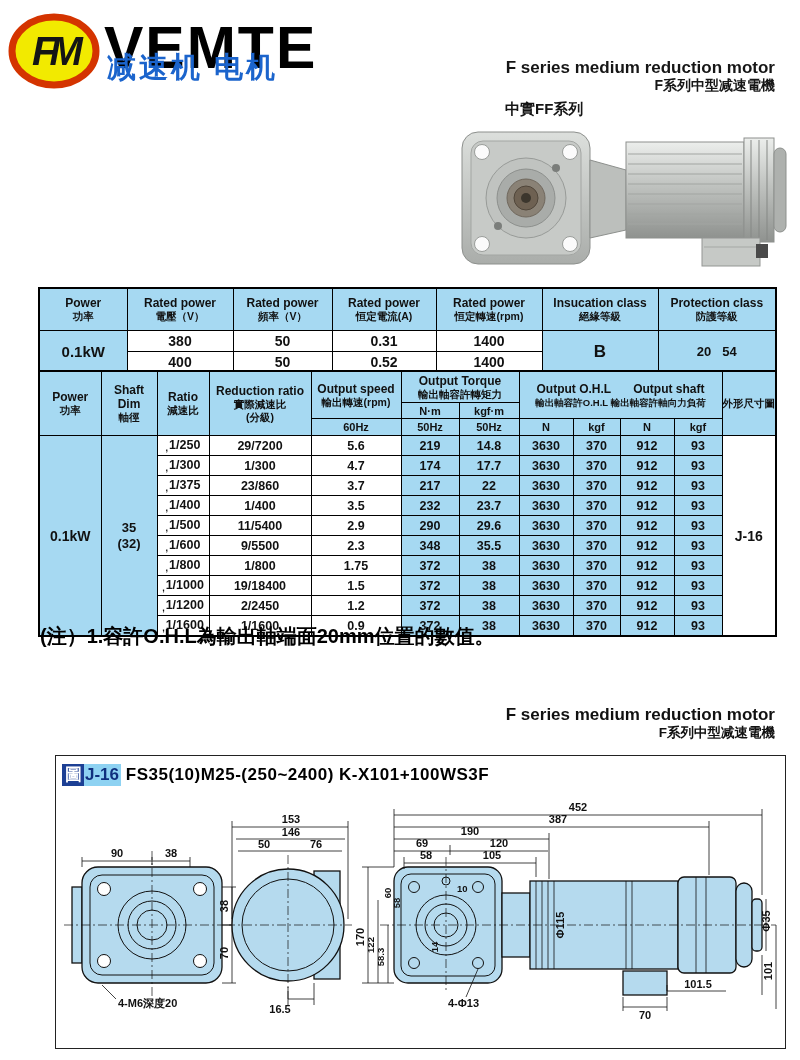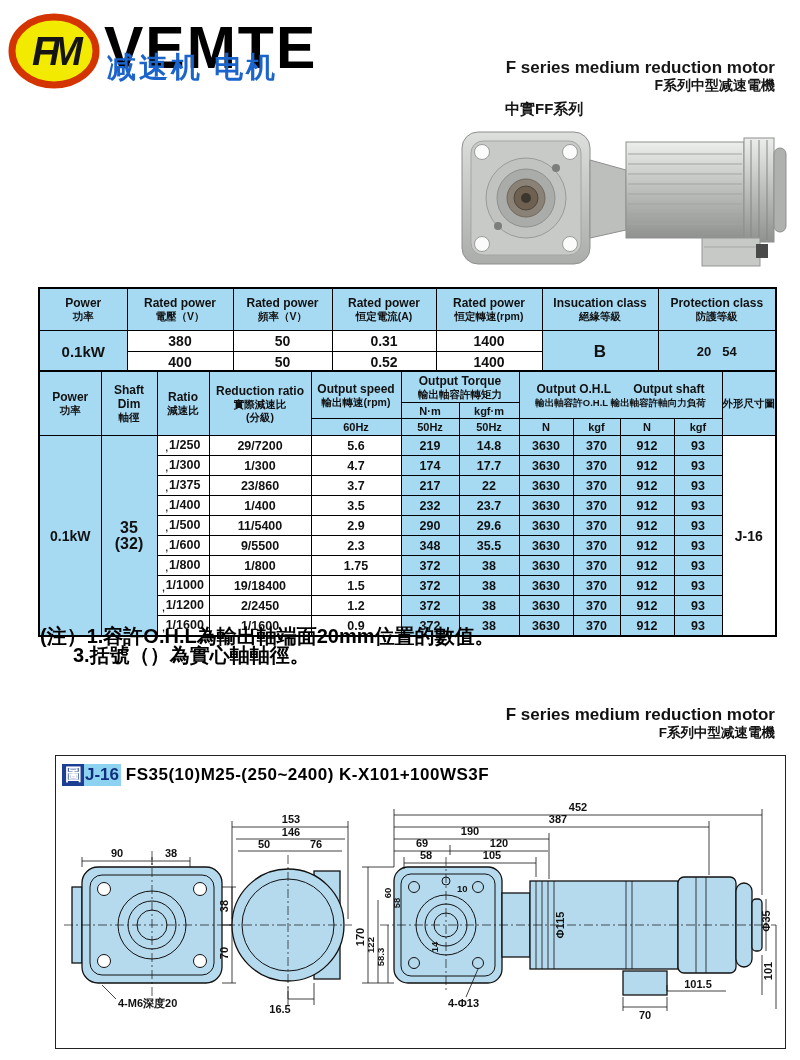--- a/index.html
+++ b/index.html
@@ -27,21 +27,21 @@
   #table1 .cell-ins{font-size:17px;}
   #table1 .cell-prot{font-size:13px;white-space:pre;}
 
   #table2{left:38px;top:370px;width:737px;}
   #table2 thead tr.h1 th{height:30px;}
   #table2 thead tr.h2 th{height:15px;font-size:11px;font-weight:700;}
   #table2 thead tr.h3 th{height:16px;font-size:11px;font-weight:700;}
   #table2 thead .h-zh2{font-size:9.5px;}
   #table2 tbody td{height:19px;font-size:12.5px;font-weight:700;}
   #table2 .cell-power{font-size:14px;}
-  #table2 .cell-shaft{font-size:16px;font-weight:700;line-height:16px;margin-left:21px;}
+  #table2 .cell-shaft{font-size:13px;font-weight:700;line-height:16px;margin-left:21px;}
   #table2 .cell-fig{font-size:14px;}
   .rmark{font-size:9px;vertical-align:-2px;margin-right:1px;}
   .gap{display:inline-block;width:22px;}
 
   
   #notes{left:40px;top:627px;font-size:20px;font-weight:700;line-height:19px;color:#000;}
   #notes .nline{white-space:nowrap;}
   #notes .indent{padding-left:33px;}
 
   
@@ -369,21 +369,20 @@
         <td class="c-blue">3630</td>
         <td class="c-blue">370</td>
         <td class="c-blue">912</td>
         <td class="c-blue">93</td>
       </tr>
     </tbody>
 </table>
 
 <div class="abs" id="notes">
   <div class="nline"><span>(注）</span><span>1.容許O.H.L為輸出軸端面20mm位置的數值。</span></div>
-  <div class="nline indent">3.括號（）為實心軸軸徑。</div>
 </div>
 
 <div class="abs" id="title2-en">F series medium reduction motor</div>
 <div class="abs" id="title2-zh">F系列中型减速電機</div>
 <div class="abs" id="frame"></div>
 <div class="abs" id="model-line">
   <span id="fig-badge"><span class="fb-pre">圖</span><span>J-16</span></span>
   <span id="model-text">FS35(10)M25-(250~2400) K-X101+100WS3F</span>
 </div>
 

